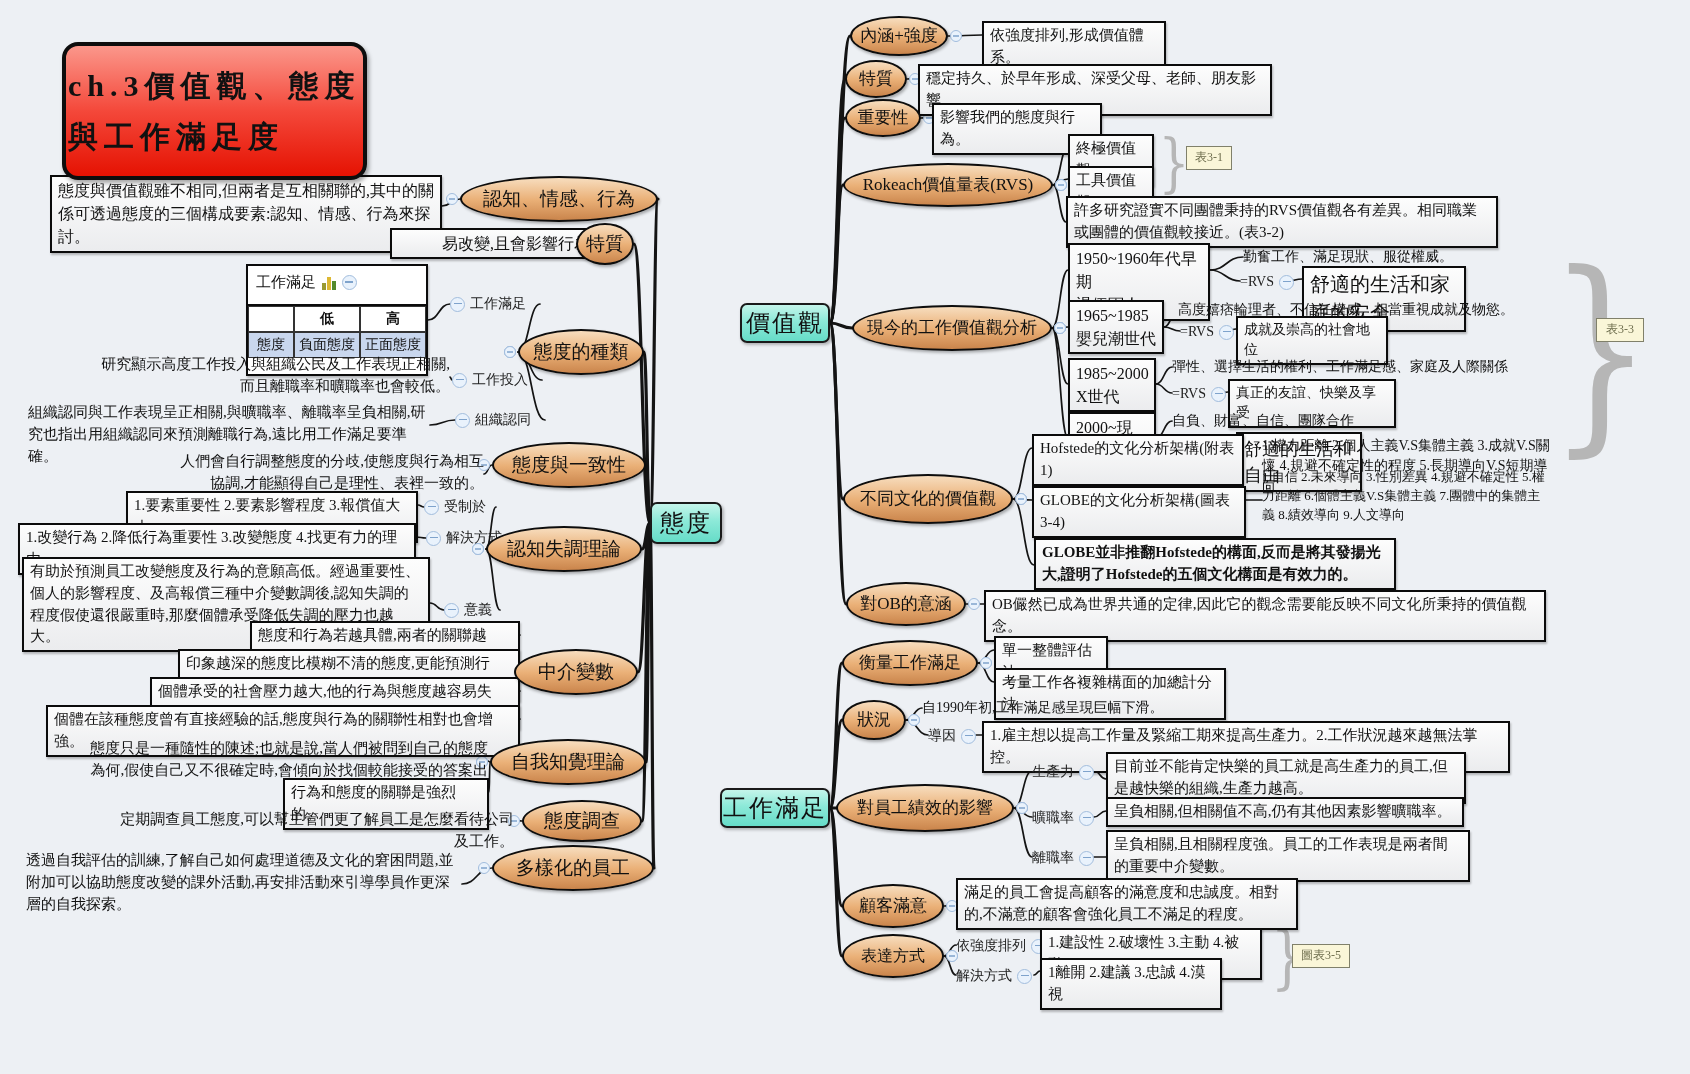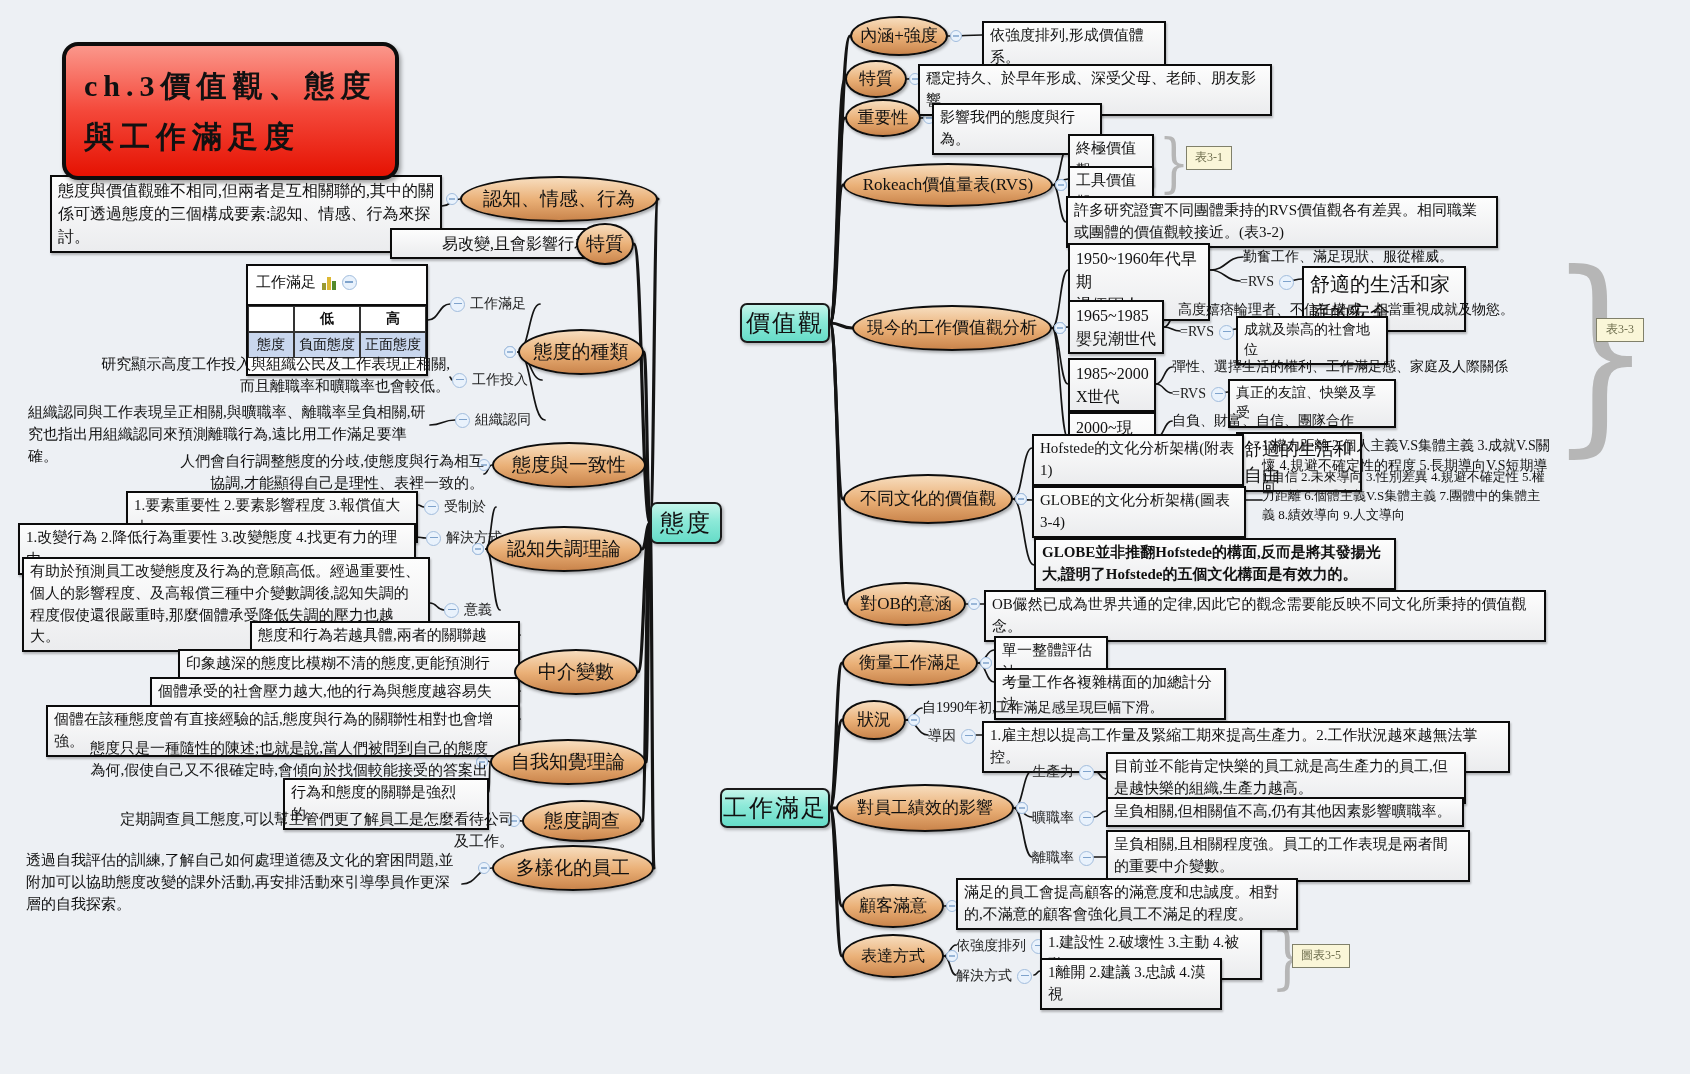--- a/index.html
+++ b/index.html
@@ -18,21 +18,21 @@
   .box{border:2.5px solid #0b0b0b;background:linear-gradient(180deg,#fdfdfd 0%,#ebecee 100%);
         padding:2px 6px;font-size:15px;white-space:pre-line;z-index:2;
         box-shadow:1px 1.5px 2px rgba(0,0,0,.25);}
   .text{font-size:15px;z-index:2;}
   .label{display:flex;align-items:center;gap:5px;font-size:14px;color:#222;z-index:2;white-space:nowrap;}
   .note{background:#faf6d8;border:1.2px solid #80806a;color:#6e6e4e;font-size:12px;
         display:flex;align-items:center;justify-content:center;z-index:2;}
   .brace{color:#b6b6b6;z-index:1;font-family:"DejaVu Serif",serif;transform:scaleX(.8);transform-origin:center;}
   .title-box{position:absolute;border:4px solid #0d0d0d;border-radius:16px;
         background:linear-gradient(180deg,#fb978b 0%,#f4483a 50%,#e51202 100%);
-        padding:14px 18px;font-weight:bold;font-size:30px;letter-spacing:6px;line-height:1.7;
+        padding:14px 2px;font-weight:bold;font-size:30px;letter-spacing:6px;line-height:1.7;
         box-shadow:2px 3px 4px rgba(0,0,0,.35);z-index:3;}
   .minus{width:13px;height:13px;border-radius:50%;background:#e9f2fc;border:1px solid #a2bddd;
         position:relative;flex:none;display:inline-block;}
   .minus::after{content:"";position:absolute;left:2.5px;right:2.5px;top:5px;height:1.6px;background:#7fa3cc;}
   .charticon{display:inline-flex;align-items:flex-end;gap:1.5px;height:14px;flex:none;}
   .charticon i{display:block;width:3.5px;}
   .charticon i:nth-child(1){height:7px;background:#9a9a33;}
   .charticon i:nth-child(2){height:13px;background:#ddb833;}
   .charticon i:nth-child(3){height:9px;background:#538a2c;}
   .tbl{border:2.5px solid #0b0b0b;background:#fff;padding:0;z-index:2;box-shadow:1px 1.5px 2px rgba(0,0,0,.25);}

